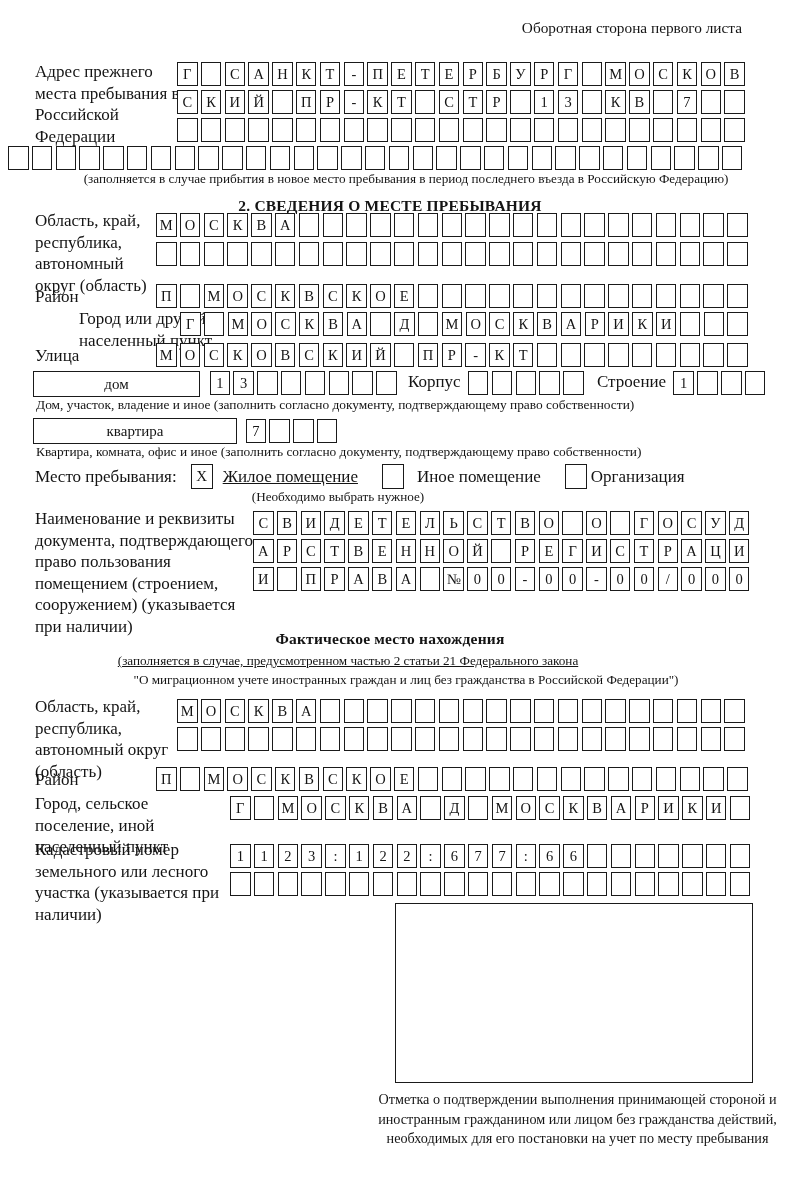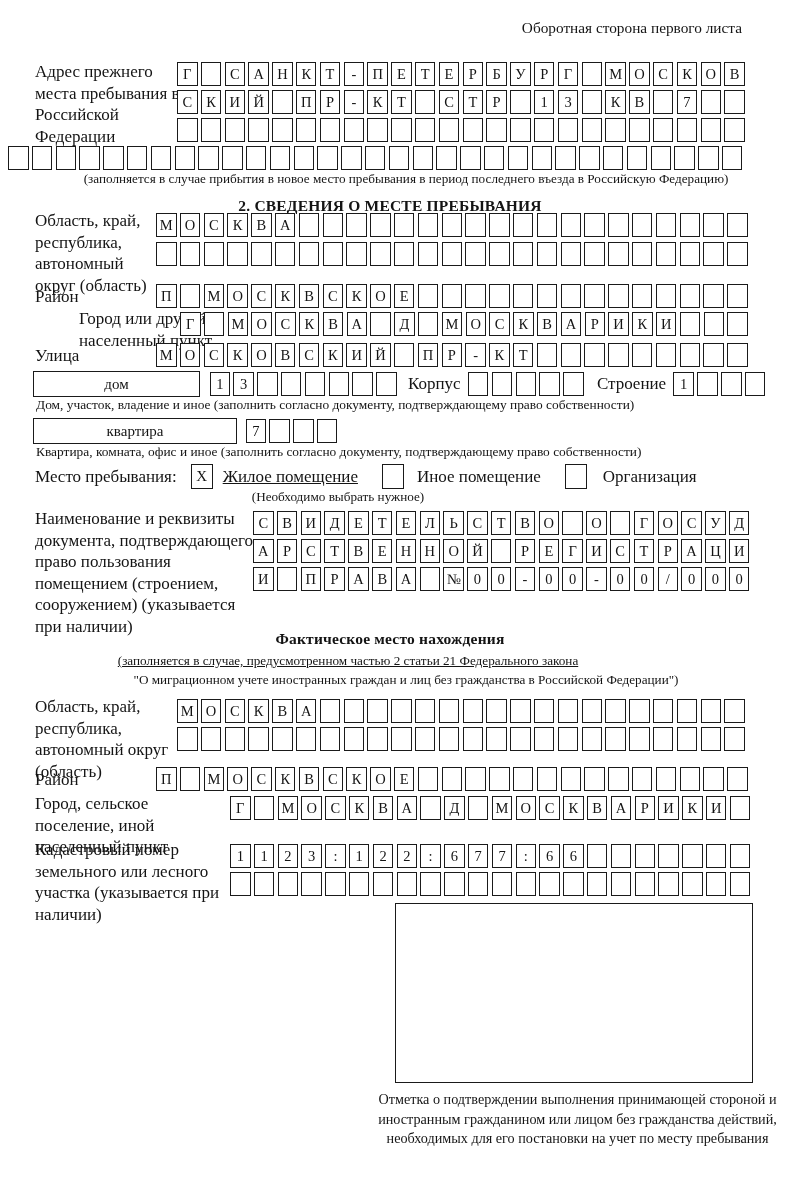--- a/index.html
+++ b/index.html
@@ -303,21 +303,21 @@
       <span class="cell"></span>
       <span class="cell"></span>
       <span class="cell"></span>
       <span class="cell"></span>
       <span class="cell"></span>
       <span class="cell"></span>
       <span class="cell"></span>
       <span class="cell"></span>
     </div>
 
-  <div class="abs row" style="left:33px;top:371px;align-items:center;">
+  <div class="abs row" style="left:33px;top:371px;">
     <span class="wbox" style="width:167px;">дом</span>
     <span style="width:3px;"></span>
     <span class="row">
         <span class="cell">1</span>
         <span class="cell">3</span>
         <span class="cell"></span>
         <span class="cell"></span>
         <span class="cell"></span>
         <span class="cell"></span>
         <span class="cell"></span>
@@ -353,21 +353,21 @@
   </div>
   <div class="abs lnote" style="left:36px;top:444px;">Квартира, комната, офис и иное (заполнить согласно документу, подтверждающему право собственности)</div>
 
   <div class="abs" style="left:35px;top:464px;display:flex;align-items:center;text-align:right;">
     <span class="lbl">Место пребывания:</span>
     <span class="cb" style="margin-left:14px;">X</span>
     <span class="lbl" style="margin-left:10px;text-decoration:underline;">Жилое помещение</span>
     <span class="cb" style="margin-left:24px;"></span>
     <span class="lbl" style="margin-left:13px;">Иное помещение</span>
     <span class="cb" style="margin-left:24px;"></span>
-    <span class="lbl" style="margin-left:16px;">Организация</span>
+    <span class="lbl" style="margin-left:4px;">Организация</span>
   </div>
   <div class="abs note" style="left:0;top:489px;width:664px;">(Необходимо выбрать нужное)</div>
 
   <div class="abs lbl" style="left:35px;top:508px;width:220px;">Наименование и реквизиты документа, подтверждающего право пользования помещением (строением, сооружением) (указывается при наличии)</div>
   <div class="abs row" style="left:253px;top:511px;">
       <span class="cell">С</span>
       <span class="cell">В</span>
       <span class="cell">И</span>
       <span class="cell">Д</span>
       <span class="cell">Е</span>

